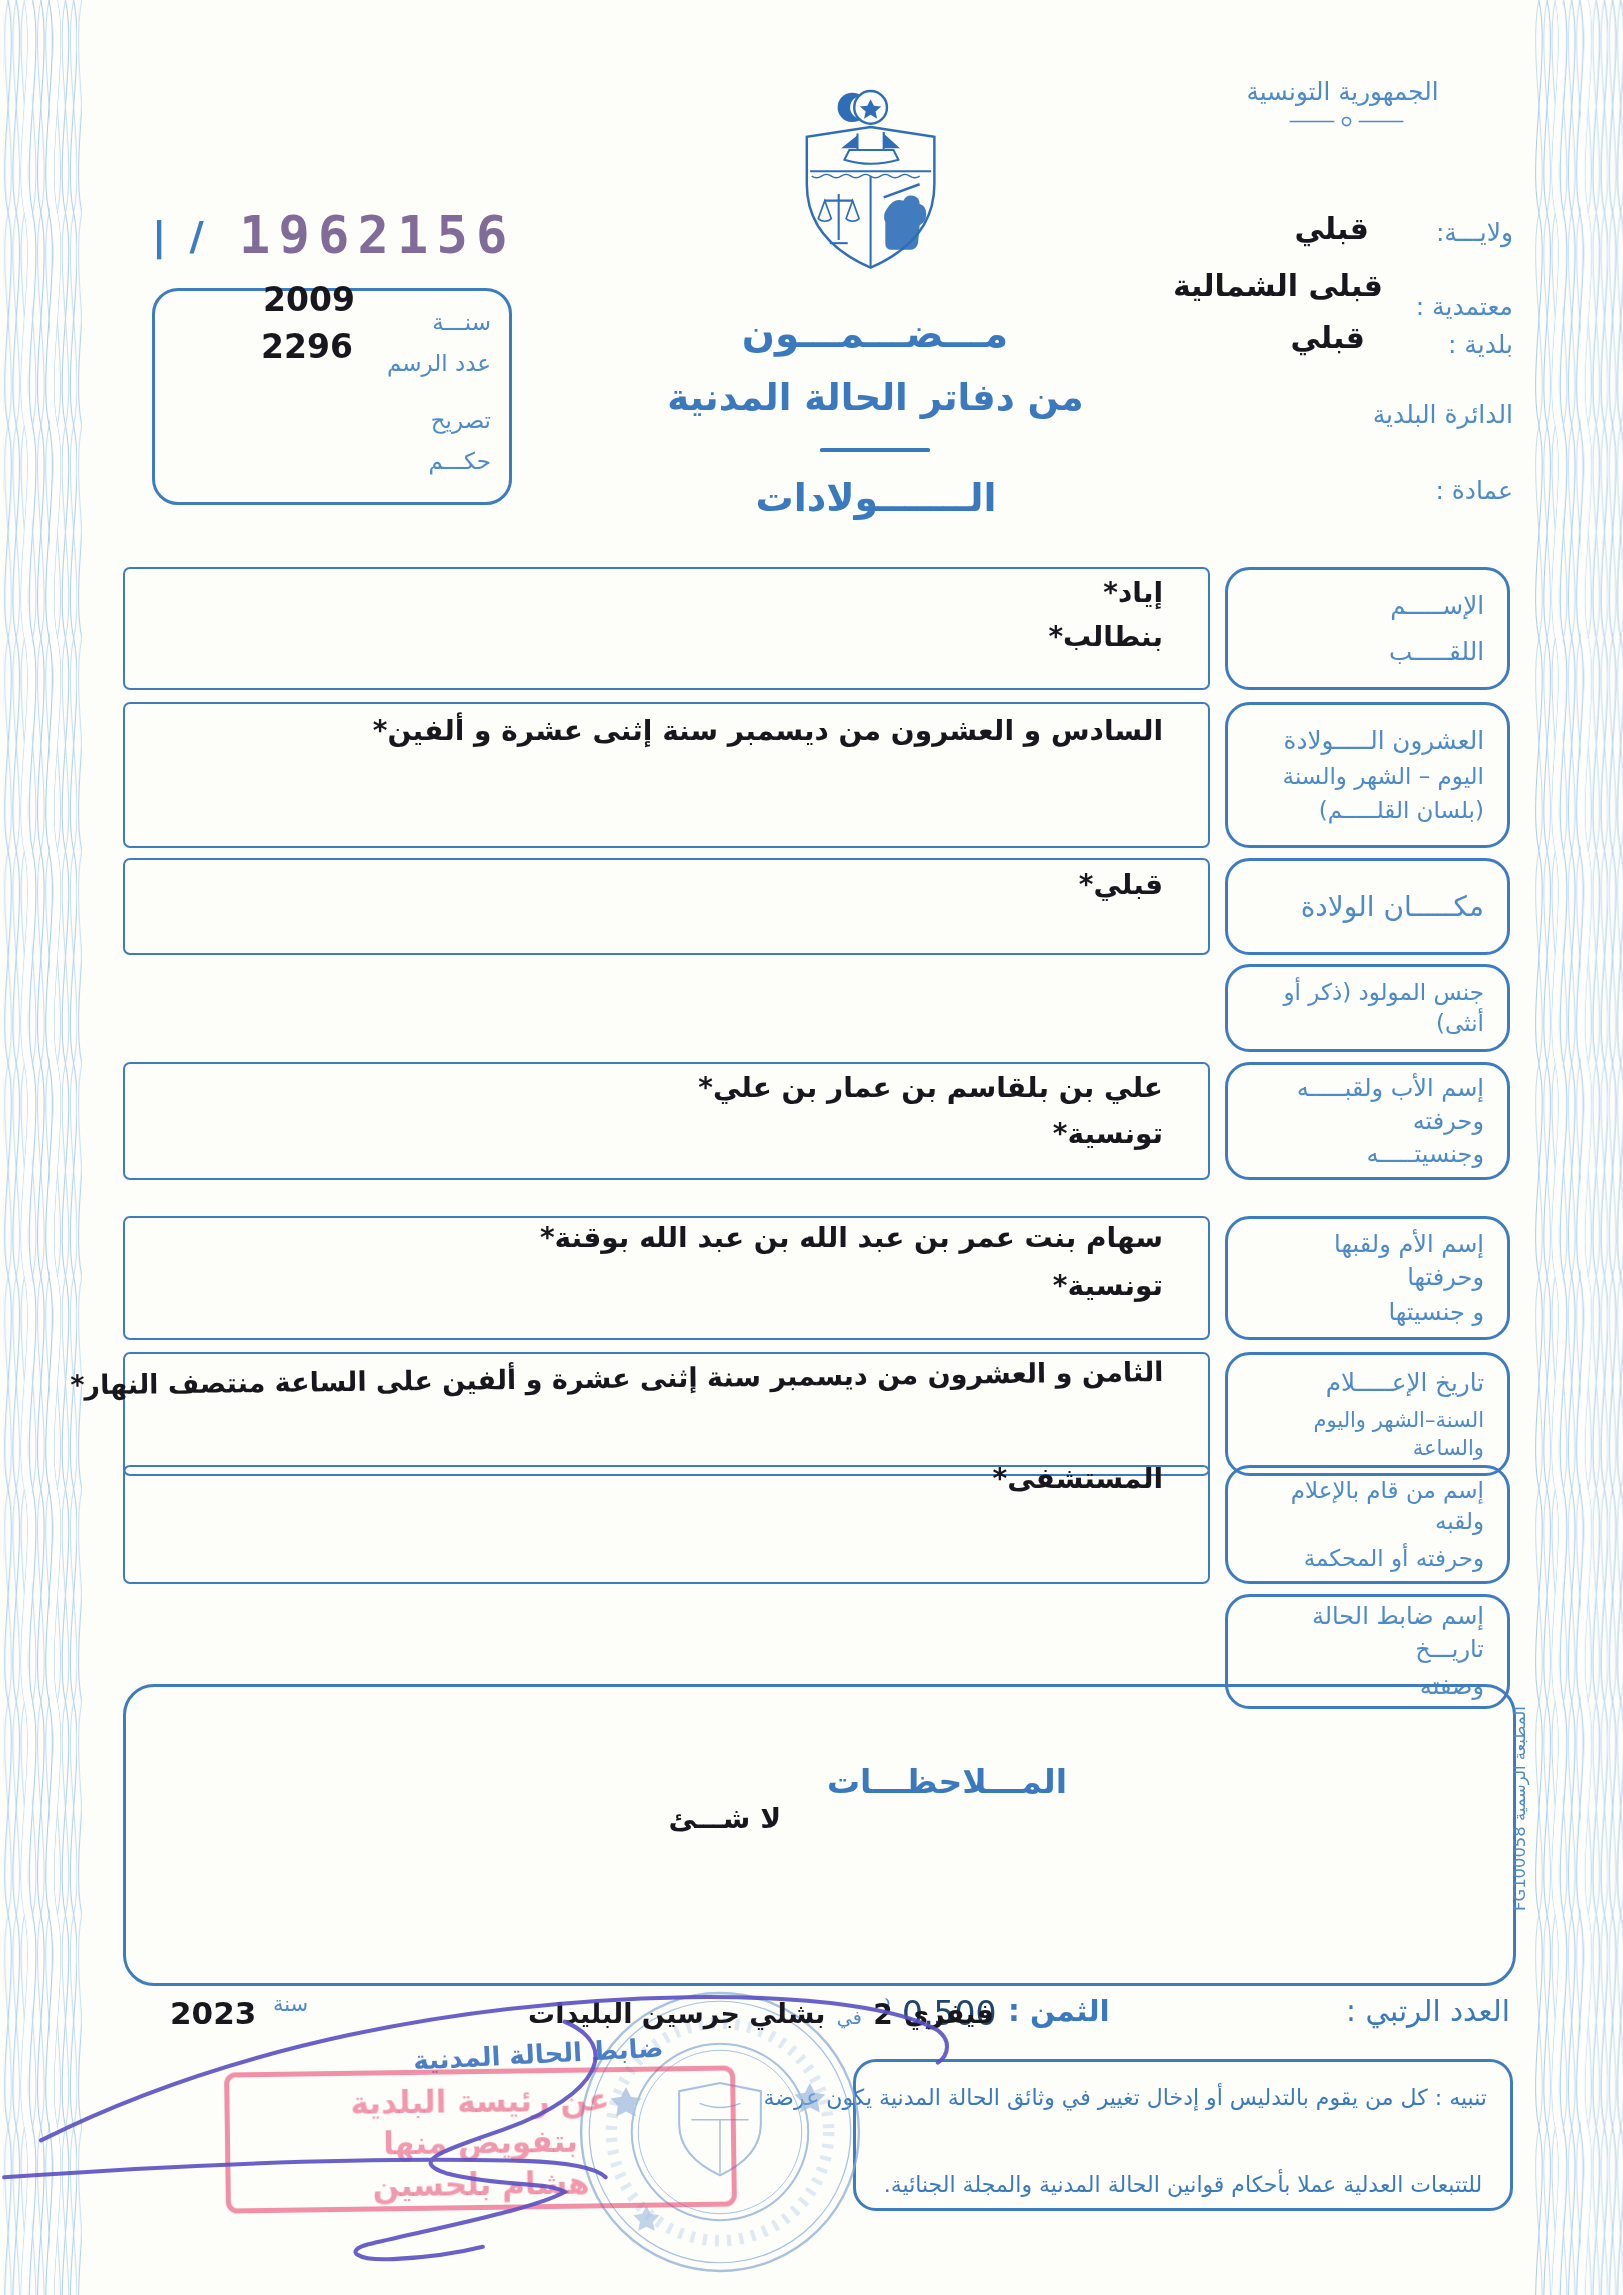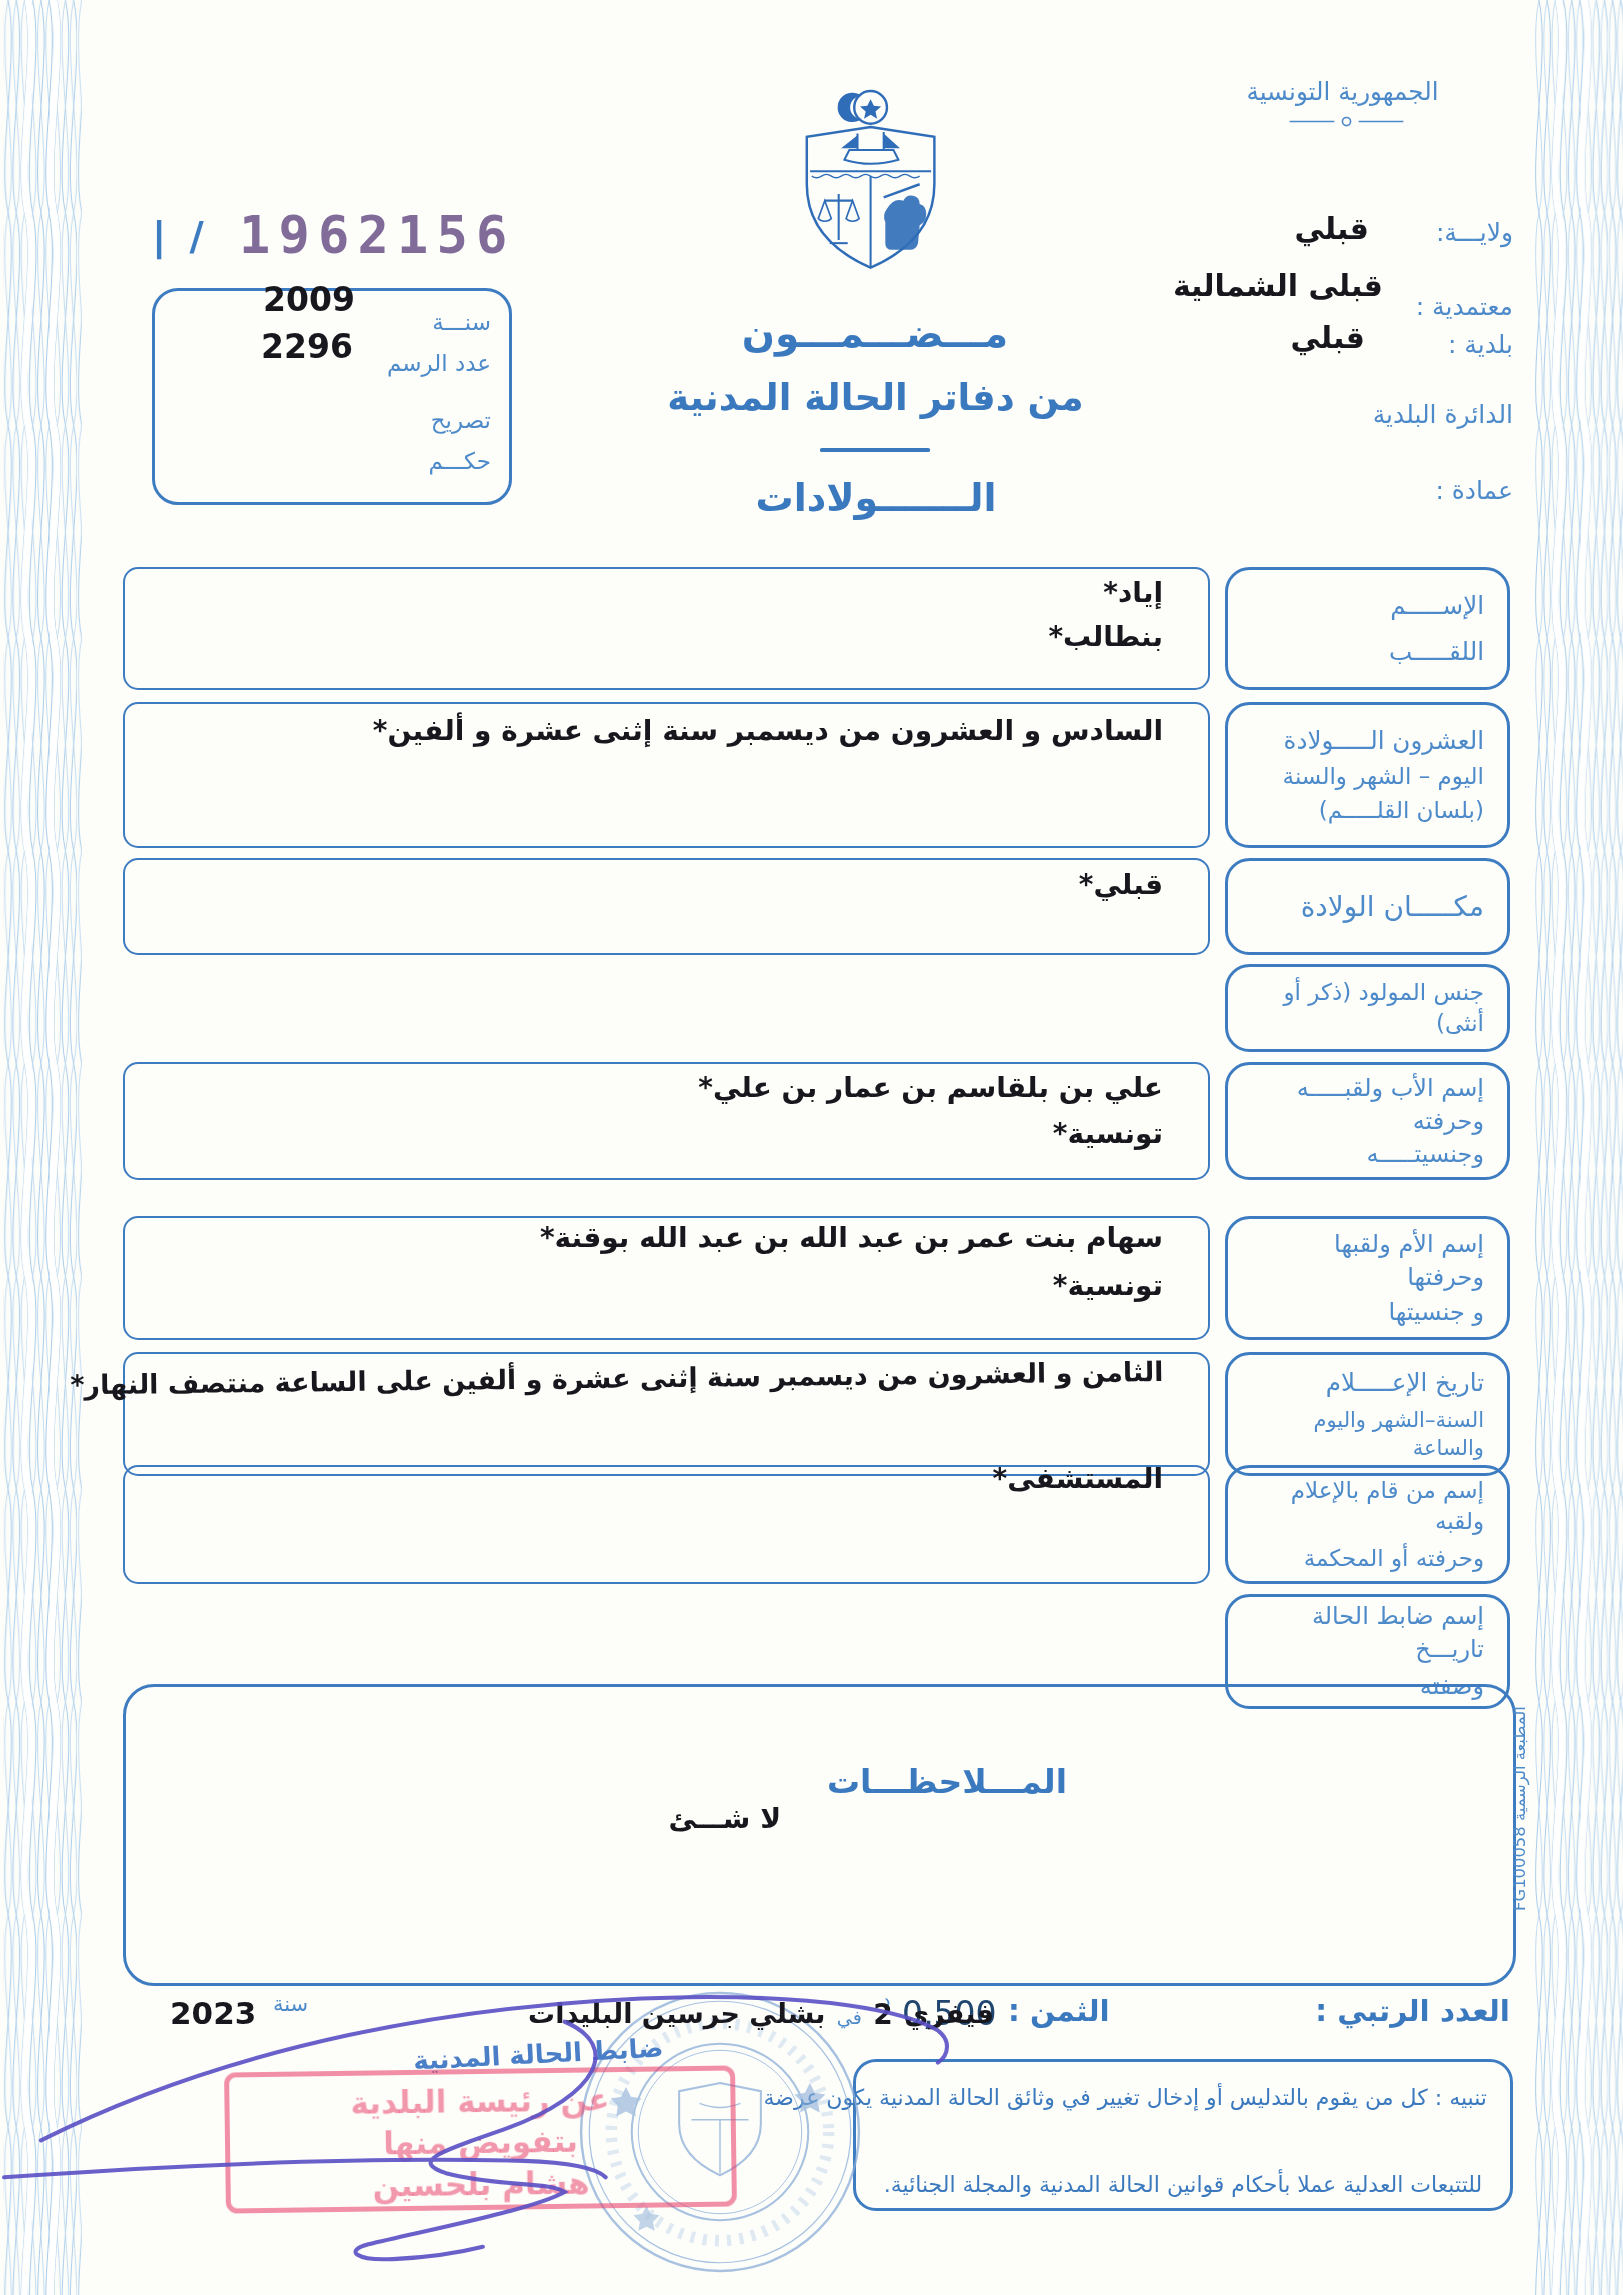--- a/index.html
+++ b/index.html
@@ -15,21 +15,21 @@
   
   .lbl-box{
     position:absolute;right:114px;width:285px;box-sizing:border-box;
     border:3.3px solid #3d7cc0;border-radius:24.6px;direction:rtl;
     color:#4d8ac9;font-size:24.6px;text-align:right;
     display:flex;flex-direction:column;justify-content:space-evenly;
     padding:6.5px 23px;line-height:1.35;
   }
   .val-box{
     position:absolute;left:123px;width:1087px;box-sizing:border-box;
-    border:2.5px solid #3d7cc0;border-radius:15px;direction:rtl;
+    border:2.5px solid #3d7cc0;border-radius:7px;direction:rtl;
     color:#17171d;font-weight:bold;font-size:28px;text-align:right;
     padding:6.5px 45px 0 24.6px;
   }
   .val-line{white-space:nowrap;}
   .sm{font-size:21px;}
   .med{font-size:23px;}
   .title-t{color:#3b79bf;font-weight:bold;text-align:center;direction:rtl;white-space:nowrap;}
   .hdr-lbl{position:absolute;color:#4d8ac9;font-size:25px;direction:rtl;white-space:nowrap;}
   .hdr-val{position:absolute;color:#17171d;font-weight:bold;font-size:30px;direction:rtl;white-space:nowrap;}
   .reg-lbl{position:absolute;color:#4d8ac9;font-size:23px;direction:rtl;white-space:nowrap;}
@@ -213,21 +213,21 @@
     <div>وصفته</div>
   </div>
 
   <div class="abs" style="left:123px;top:1684px;width:1387px;height:296px;border:3.3px solid #3d7cc0;border-radius:31px;">
     <span class="abs dkblue" style="right:446px;top:75px;font-weight:bold;font-size:33px;direction:rtl;">المـــلاحظـــات</span>
     <span class="abs ink" style="right:732px;top:115px;font-size:28px;direction:rtl;">لا شـــئ</span>
   </div>
 
   <div class="vert-note">المطبعة الرسمية FG100058</div>
 
-  <div class="abs dkblue" style="right:114px;top:1994px;font-size:29.5px;font-weight:bold;direction:rtl;white-space:nowrap;">العدد الرتبي :</div>
+  <div class="abs dkblue" style="right:114px;top:1994px;font-size:29.5px;font-weight:normal;direction:rtl;white-space:nowrap;">العدد الرتبي :</div>
   <div class="abs rtl" style="left:882px;top:1994px;display:flex;gap:11.5px;align-items:flex-start;">
     <span class="dkblue" style="font-size:29.5px;font-weight:bold;">الثمن :</span>
     <span style="font-size:33px;font-weight:normal;color:#20456e;">0,500</span>
     <span class="blue" style="font-size:19px;margin-top:-4.9px;">د</span>
   </div>
 
   <div class="abs" style="left:853px;top:2059px;width:660px;height:152px;box-sizing:border-box;border:3.3px solid #3d7cc0;border-radius:23px;padding:16.4px 23px;">
     <div class="warn-line" style="text-align:right;">تنبيه : كل من يقوم بالتدليس أو إدخال تغيير في وثائق الحالة المدنية يكون عرضة</div>
     <div class="warn-line" style="text-align:center;margin-top:47px;">للتتبعات العدلية عملا بأحكام قوانين الحالة المدنية والمجلة الجنائية.</div>
   </div>

